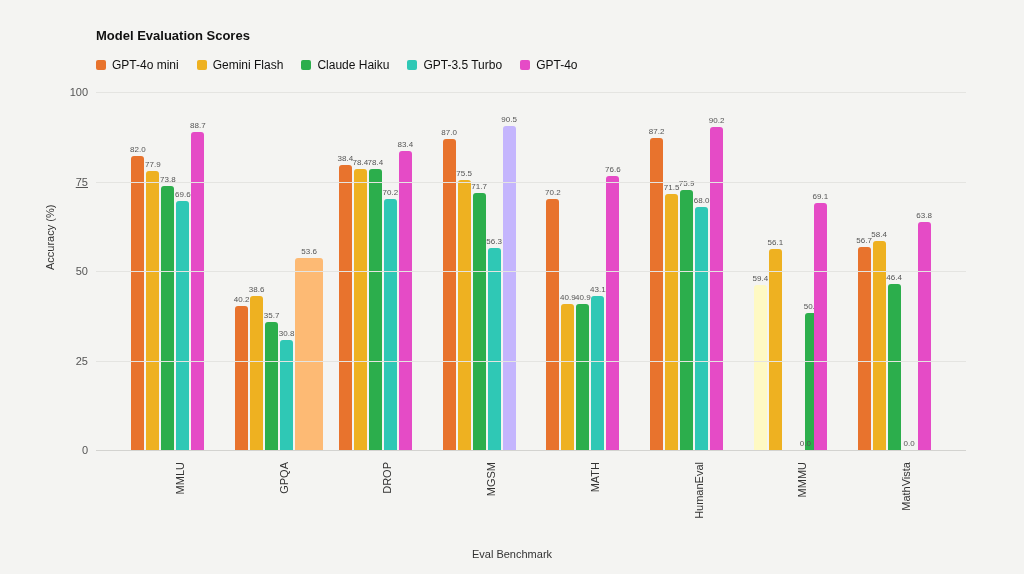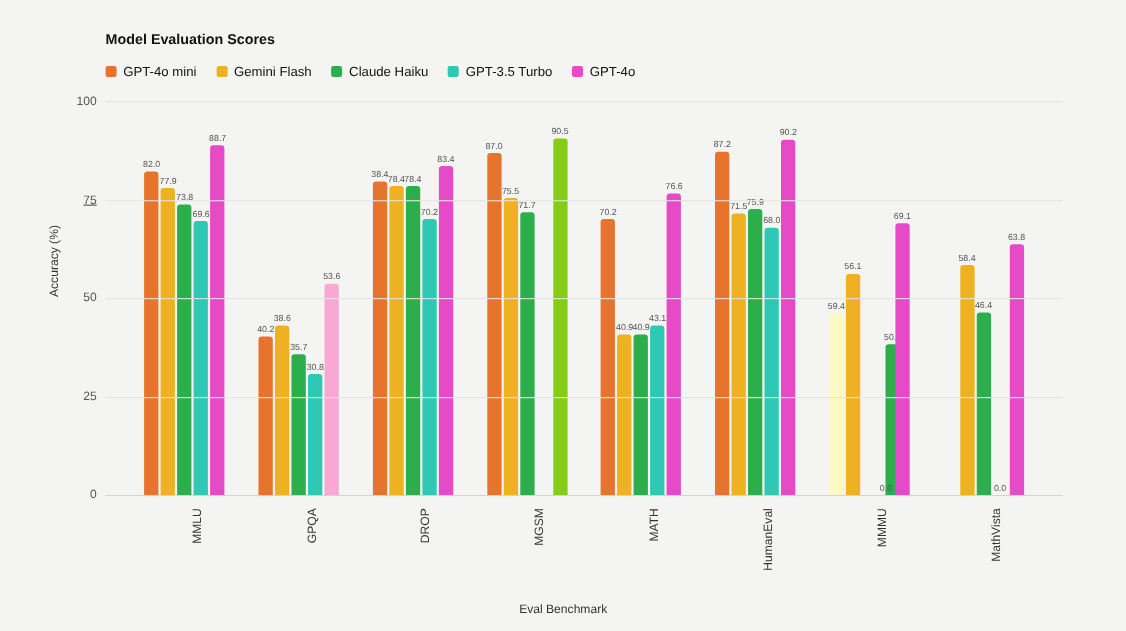--- a/index.html
+++ b/index.html
@@ -158,21 +158,21 @@
         </div>
         <div class="bar" style="left: 154.125px; height: 154px; background: rgb(238, 177, 33);">
           <div class="bar-label">38.6</div>
         </div>
         <div class="bar" style="left: 169.125px; height: 127.806px; background: rgb(44, 174, 76);">
           <div class="bar-label">35.7</div>
         </div>
         <div class="bar" style="left: 184.125px; height: 110.264px; background: rgb(47, 200, 181);">
           <div class="bar-label">30.8</div>
         </div>
-        <div class="bar" style="left: 199.125px; height: 191.888px; background: #f9a8d4;">
+        <div class="bar" style="left: 199.125px; height: 191.888px; background: #fdba74; padding-left: 15px;">
           <div class="bar-label">53.6</div>
         </div>
         <div class="bar" style="left: 242.875px; height: 285.326px; background: rgb(232, 115, 45);">
           <div class="bar-label">38.4</div>
         </div>
         <div class="bar" style="left: 257.875px; height: 280.672px; background: rgb(238, 177, 33);">
           <div class="bar-label">78.4</div>
         </div>
         <div class="bar" style="left: 272.875px; height: 280.672px; background: rgb(44, 174, 76);">
           <div class="bar-label">78.4</div>
@@ -185,21 +185,24 @@
         </div>
         <div class="bar" style="left: 346.625px; height: 311.46px; background: rgb(232, 115, 45);">
           <div class="bar-label">87.0</div>
         </div>
         <div class="bar" style="left: 361.625px; height: 270.29px; background: rgb(238, 177, 33);">
           <div class="bar-label">75.5</div>
         </div>
         <div class="bar" style="left: 376.625px; height: 256.686px; background: rgb(44, 174, 76);">
           <div class="bar-label">71.7</div>
         </div>
-        <div class="bar" style="left: 406.625px; height: 323.99px; background: #84cc16;">
+        <div class="bar" style="left: 391.625px; height: 201.554px; background: rgb(47, 200, 181);">
+          <div class="bar-label">56.3</div>
+        </div>
+        <div class="bar" style="left: 406.625px; height: 323.99px; background: #c4b5fd;">
           <div class="bar-label">90.5</div>
         </div>
         <div class="bar" style="left: 450.375px; height: 251.316px; background: rgb(232, 115, 45);">
           <div class="bar-label">70.2</div>
         </div>
         <div class="bar" style="left: 465.375px; height: 146.422px; background: rgb(238, 177, 33);">
           <div class="bar-label">40.9</div>
         </div>
         <div class="bar" style="left: 480.375px; height: 146.422px; background: rgb(44, 174, 76);">
           <div class="bar-label">40.9</div>
@@ -232,20 +235,23 @@
           <div class="bar-label">56.1</div>
         </div>
         <div class="bar" style="left: 709px; height: 137px; background: rgb(44, 174, 76);">
           <div class="bar-label">50.2</div>
         </div>
         <div class="bar" style="left: 702.875px; height: 0px; background: rgb(47, 200, 181);">
           <div class="bar-label">0.0</div>
         </div>
         <div class="bar" style="left: 717.875px; height: 247.378px; background: rgb(229, 75, 198);">
           <div class="bar-label">69.1</div>
+        </div>
+        <div class="bar" style="left: 761.625px; height: 202.986px; background: rgb(232, 115, 45);">
+          <div class="bar-label">56.7</div>
         </div>
         <div class="bar" style="left: 776.625px; height: 209.072px; background: rgb(238, 177, 33);">
           <div class="bar-label">58.4</div>
         </div>
         <div class="bar" style="left: 791.625px; height: 166.112px; background: rgb(44, 174, 76);">
           <div class="bar-label">46.4</div>
         </div>
         <div class="bar" style="left: 806.625px; height: 0px; background: rgb(47, 200, 181);">
           <div class="bar-label">0.0</div>
         </div>

